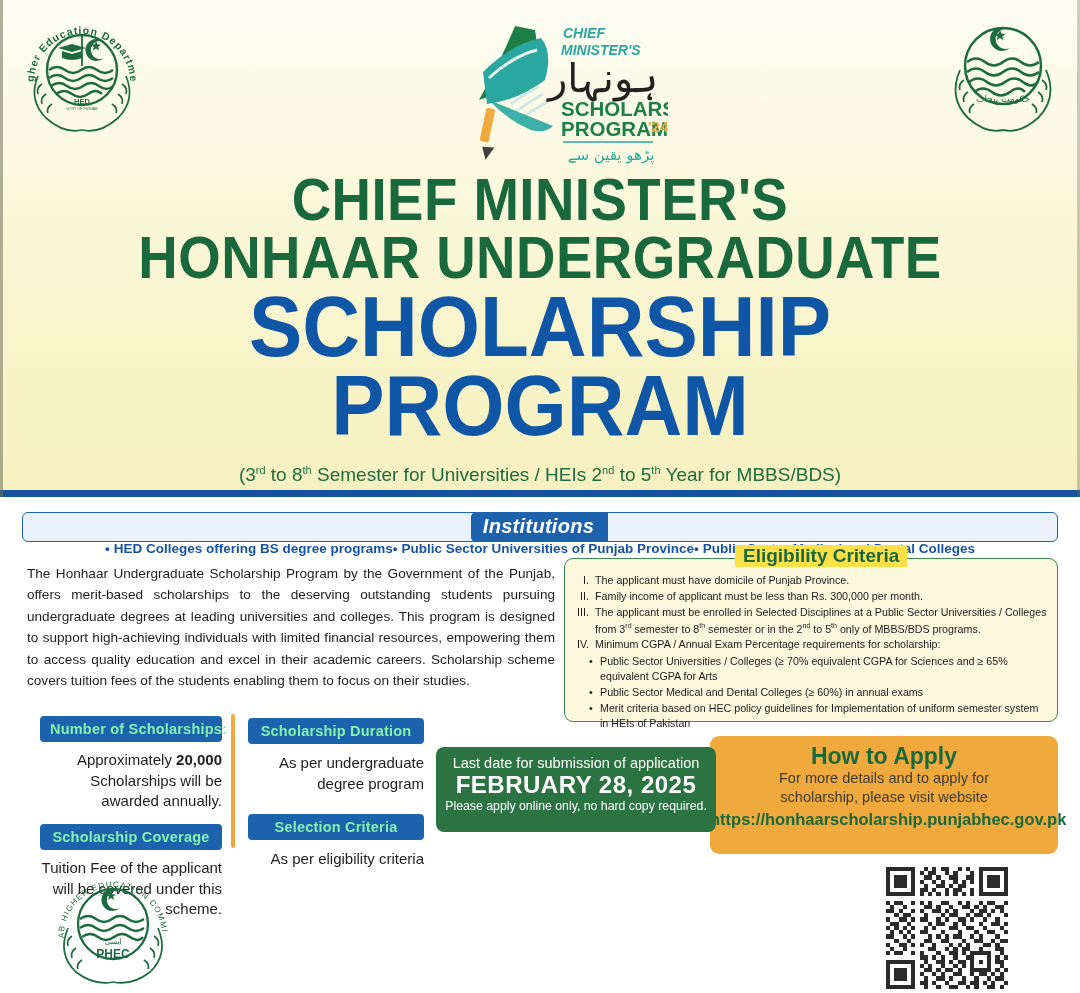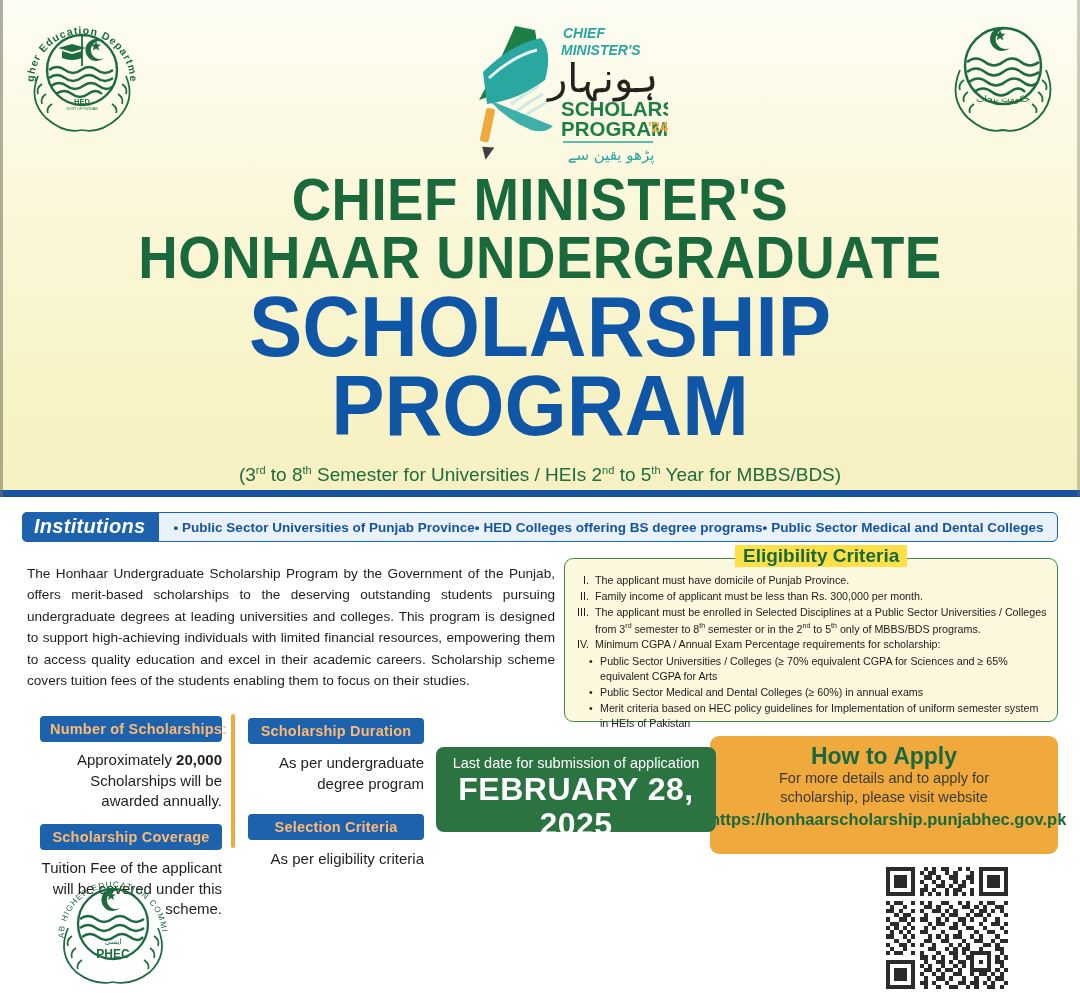--- a/index.html
+++ b/index.html
@@ -44,21 +44,21 @@
   .t-sub {
     position:absolute; left:0; top:464px; width:1080px; text-align:center;
     color:#1d6b3f; font-size:19px;
   }
   .t-sub sup { font-size:11px; vertical-align:super; }
 
   
   .inst-wrap {
     position:absolute; left:22px; top:512px; width:1036px; height:30px;
     background:#e9f1fb; border:1.5px solid #1d62ad; border-radius:6px;
-    display:flex; align-items:center;
+    display:flex; align-items:center;flex-direction:column;
   }
   .inst-badge {
     background:#1d62ad; color:#fff; font-style:italic; font-weight:bold;
     font-size:20px; padding:3px 14px 4px 12px; margin:-1px 0 -1px -1px;
     border-radius:5px 0 0 5px; letter-spacing:.3px; white-space:nowrap;
   }
   .inst-items { display:flex; flex:1; justify-content:space-around; align-items:center; padding:0 14px; }
   .inst-item { color:#15539e; font-weight:bold; font-size:13.5px; white-space:nowrap;
     font-family:"Liberation Sans Narrow","Liberation Sans",sans-serif; }
   .inst-item .b { margin-right:4px; }
@@ -82,21 +82,21 @@
   .elig-body { padding:14px 10px 6px 8px; font-size:10.7px; color:#1c1c1c; line-height:1.42; }
   .elig-row { display:flex; margin-bottom:1px; }
   .elig-num { width:22px; text-align:right; padding-right:6px; flex:none; }
   .elig-txt { flex:1; }
   .elig-txt sup { font-size:7px; vertical-align:super; }
   .elig-sub { display:flex; margin-left:16px; margin-top:1px; }
   .elig-dot { width:11px; flex:none; }
 
   
   .pill {
-    background:#1d62ad; color:#fdba74; font-weight:bold; text-align:center;
+    background:#1d62ad; color:#86efac; font-weight:bold; text-align:center;
     border-radius:4px; font-size:14.5px; padding:5px 10px;
     font-family:"Liberation Sans Narrow","Liberation Sans",sans-serif;
     letter-spacing:.2px; white-space:nowrap;
   }
   .cap { text-align:right; font-size:15px; color:#1e1e1e; line-height:1.38; }
   .cap b { font-weight:bold; }
 
   .colA { position:absolute; left:40px; top:716px; width:182px; }
   .colA .pill:nth-child(1){ }
   .colA .cap { margin:8px 0 12px; }
@@ -105,21 +105,21 @@
   .divider-v { position:absolute; left:231px; top:714px; width:4px; height:134px; background:#f0a93c; border-radius:2px; }
 
   
   .deadline {
     position:absolute; left:436px; top:747px; width:280px; height:85px;
     background:#2b7341; border-radius:8px; color:#fff; text-align:center;
     padding-top:8px; z-index:3;
   }
   .deadline .l1 { font-size:14.5px; }
   .deadline .l2 {
-    font-size:32px; font-weight:bold; letter-spacing:.5px; line-height:1.08; margin-top:1px;
+    font-size:24px; font-weight:bold; letter-spacing:.5px; line-height:1.08; margin-top:1px;
     font-family:"Liberation Sans Narrow","Liberation Sans",sans-serif;
   }
   .deadline .l3 { font-size:12.3px; margin-top:1px; }
 
   
   .apply {
     position:absolute; left:710px; top:736px; width:348px; height:118px;
     background:#f0a93c; border-radius:9px; text-align:center; padding-top:8px; z-index:2;
   }
   .apply h3 {
@@ -251,22 +251,22 @@
     <div class="t-cm">CHIEF MINISTER'S</div>
     <div class="t-hon">HONHAAR UNDERGRADUATE</div>
     <div class="t-sch">SCHOLARSHIP</div>
     <div class="t-prog">PROGRAM</div>
     <div class="t-sub"><span>(3</span><sup>rd</sup><span> to 8</span><sup>th</sup><span> Semester for Universities / HEIs 2</span><sup>nd</sup><span> to 5</span><sup>th</sup><span> Year for MBBS/BDS)</span></div>
   </div>
 
   <div class="inst-wrap">
     <div class="inst-badge">Institutions</div>
     <div class="inst-items">
+      <div class="inst-item"><span class="b">•</span><span>HED Colleges offering BS degree programs</span></div>
       <div class="inst-item"><span class="b">•</span><span>Public Sector Universities of Punjab Province</span></div>
-      <div class="inst-item"><span class="b">•</span><span>HED Colleges offering BS degree programs</span></div>
       <div class="inst-item"><span class="b">•</span><span>Public Sector Medical and Dental Colleges</span></div>
     </div>
   </div>
 
   <div class="intro">The Honhaar Undergraduate Scholarship Program by the Government of the Punjab, offers merit-based scholarships to the deserving outstanding students pursuing undergraduate degrees at leading universities and colleges. This program is designed to support high-achieving individuals with limited financial resources, empowering them to access quality education and excel in their academic careers. Scholarship scheme covers tuition fees of the students enabling them to focus on their studies.</div>
 
   <div class="elig">
     <div class="elig-title">Eligibility Criteria</div>
     <div class="elig-body">
       <div class="elig-row">

